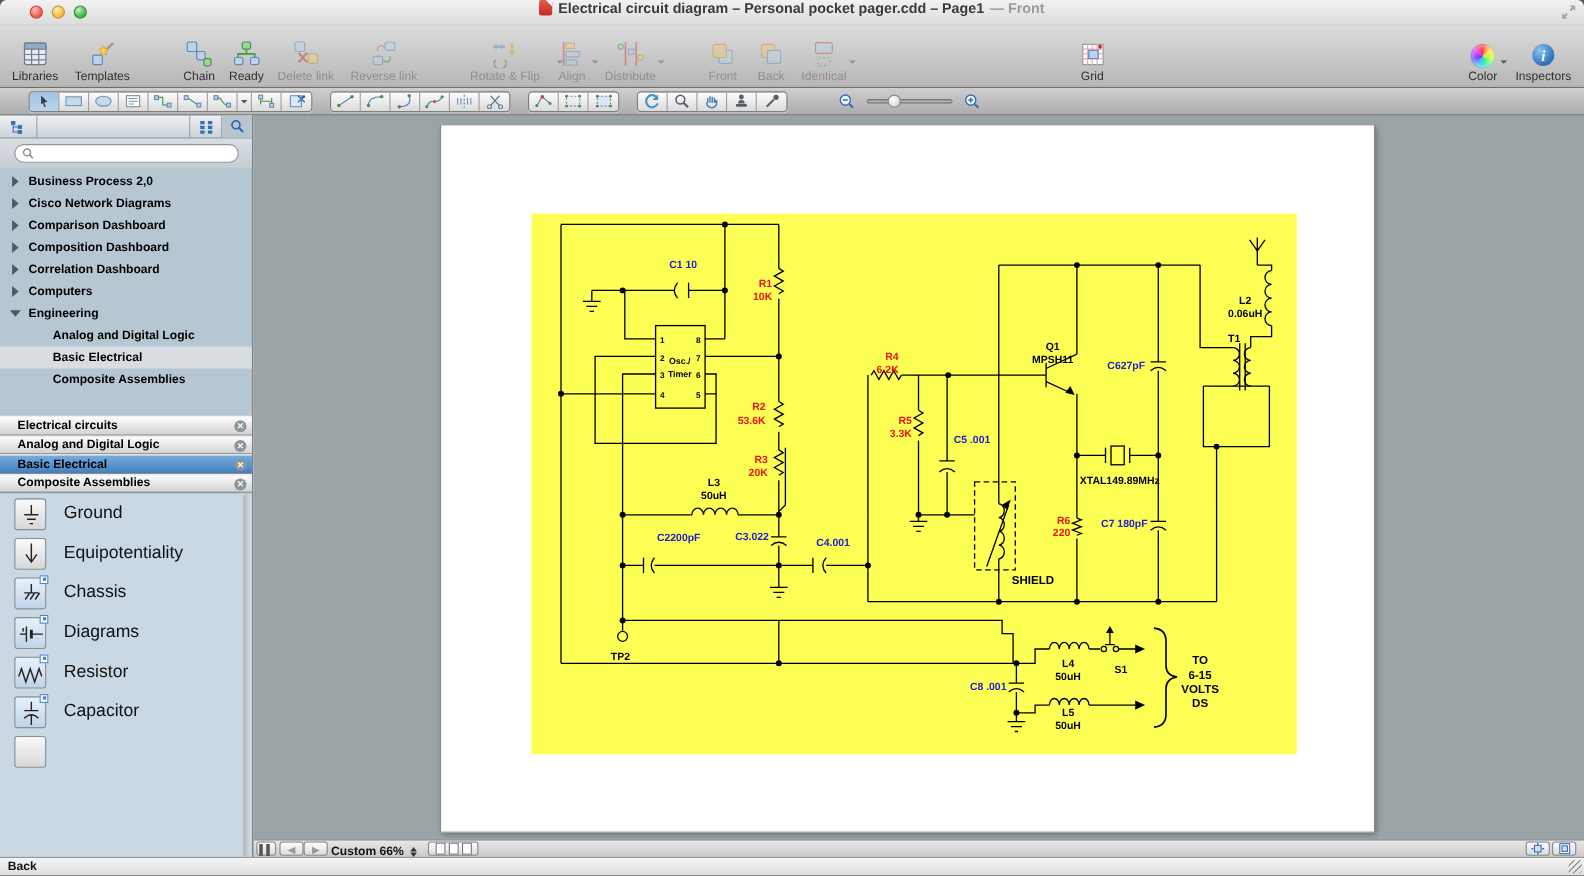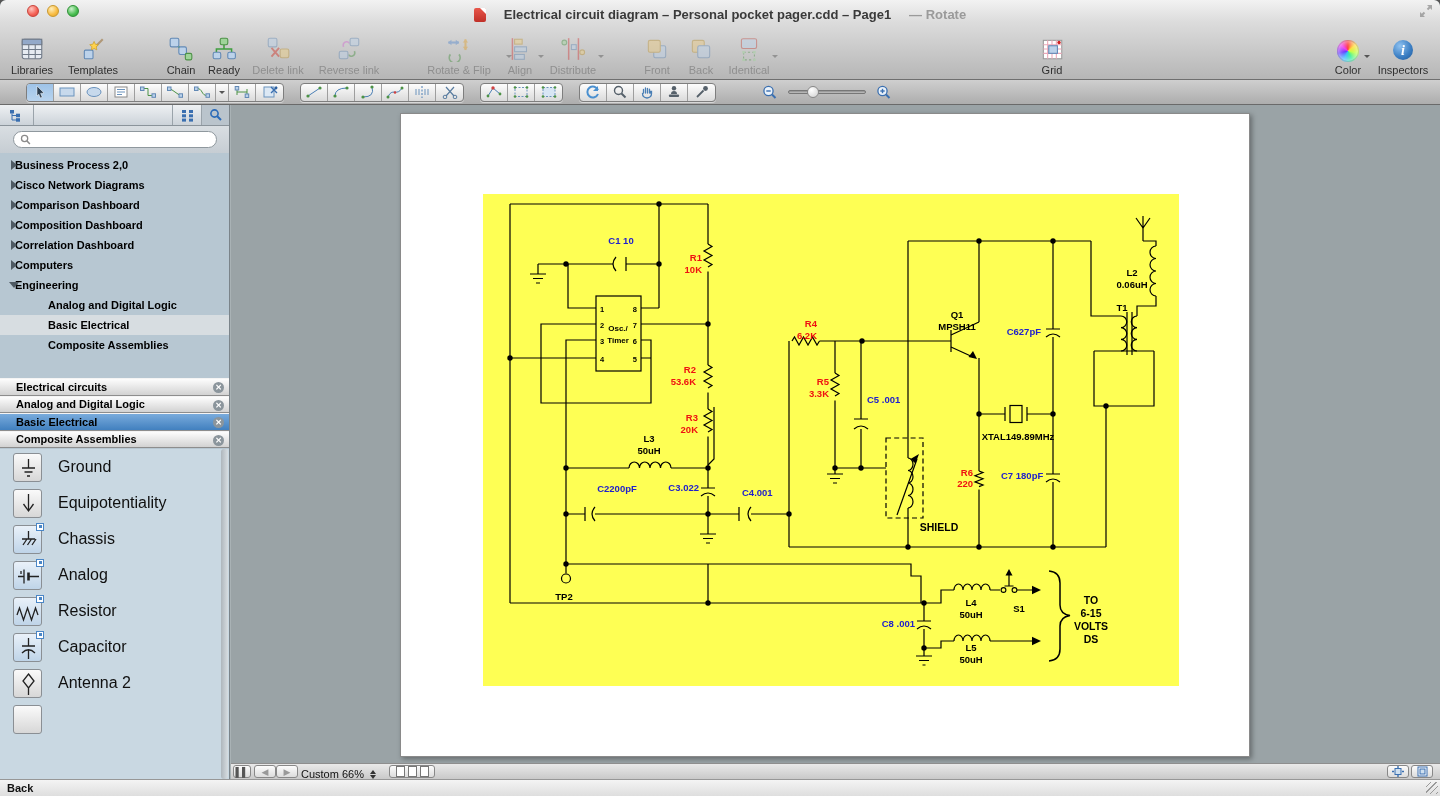--- a/index.html
+++ b/index.html
@@ -6,21 +6,21 @@
   *{box-sizing:border-box;}
   #window{position:relative;width:1440px;height:796px;overflow:hidden;
     font-family:"Liberation Sans",sans-serif;background:#a9b2b5;border-radius:6px 6px 0 0;}
   
   #titlebar{position:absolute;left:0;top:0;width:1440px;height:22px;
     background:linear-gradient(#f2f2f2,#dcdcdc);border-radius:6px 6px 0 0;}
   .tl{position:absolute;top:5px;width:12px;height:12px;border-radius:50%;}
   .tl.red{left:27px;background:radial-gradient(circle at 35% 30%,#ffc4bd,#f46054 60%,#d94439);border:1px solid #c8423a;}
   .tl.yel{left:47px;background:radial-gradient(circle at 35% 30%,#ffeebb,#f8bb40 60%,#dfa02e);border:1px solid #c8982e;}
   .tl.grn{left:67px;background:radial-gradient(circle at 35% 30%,#ccf0cc,#47bd4f 60%,#2f9a38);border:1px solid #2e8f35;}
-  #title-wrap{position:absolute;left:0;right:0;top:0;height:22px;display:flex;align-items:flex-end;justify-content:center;gap:18px;}
+  #title-wrap{position:absolute;left:0;right:0;top:0;height:22px;display:flex;align-items:flex-start;justify-content:center;gap:5px;}
   #doc-icon{width:12px;height:14px;background:linear-gradient(#e8564a,#c03028);border-radius:2px;position:relative;}
   #doc-icon:after{content:"";position:absolute;right:0;top:0;border:3px solid #fff;border-left-color:transparent;border-bottom-color:transparent;border-radius:0 2px 0 0;}
   #title-text{font-size:13px;color:#3a3a3a;font-weight:bold;}
   #title-locked{font-size:13px;color:#9a9a9a;font-weight:bold;}
   #fs-arrows{position:absolute;right:7px;top:4px;opacity:.7;}
   
   #toolbar{position:absolute;left:0;top:22px;width:1440px;height:58px;
     background:linear-gradient(#dcdcdc,#b6b6b6);border-bottom:1px solid #6f6f6f;}
   .tb{position:absolute;top:6px;text-align:center;}
   .tb .tico{height:34px;display:flex;align-items:flex-end;justify-content:center;position:relative;}
@@ -40,21 +40,21 @@
   .zoomslider{width:78px;height:4px;border-radius:2px;background:linear-gradient(#8e8e8e,#c2c2c2);border:1px solid #777;position:relative;}
   .zoomthumb{position:absolute;left:18px;top:-5px;width:12px;height:12px;border-radius:50%;
     background:radial-gradient(circle at 35% 30%,#ffffff,#cfcfcf);border:1px solid #888;}
   
   #sidebar{position:absolute;left:0;top:105px;width:230px;height:674px;background:#b7c7d2;overflow:hidden;border-right:1px solid #7b848a;}
   #sb-header{position:absolute;left:0;top:0;width:230px;height:21px;background:linear-gradient(#eef1f3,#ccd3d9);border-bottom:1px solid #8b949b;display:flex;}
   .sbh-btn{height:100%;border-right:1px solid #9aa3aa;display:flex;align-items:center;justify-content:center;}
   #sb-search-row{position:absolute;left:0;top:21px;width:230px;height:27px;background:linear-gradient(#d9dee2,#c6cdd3);display:flex;align-items:center;justify-content:center;}
   #sb-search{width:204px;height:17px;background:#fff;border:1px solid #8f989e;border-radius:9px;display:flex;align-items:center;padding-left:6px;gap:4px;}
   #sb-tree{position:absolute;left:0;top:50px;width:230px;}
-  .trow{height:20px;display:flex;align-items:center;font-size:11px;font-weight:bold;color:#000;position:relative;padding-left:15px;}
+  .trow{height:20px;display:flex;align-items:center;font-size:11px;font-weight:bold;color:#000;position:relative;padding-left:26px;}
   .trow .tri{position:absolute;left:9px;width:0;height:0;}
   .tri.closed{border:5px solid transparent;border-left:6px solid #4e5a63;margin-left:2px;}
   .tri.open{border:5px solid transparent;border-top:6px solid #4e5a63;margin-top:4px;}
   .trow.child{padding-left:48px;}
   .trow.selchild{background:#d7dde1;}
   #sb-libs{position:absolute;left:0;top:273px;width:230px;}
   .librow{height:17.5px;background:linear-gradient(#fdfdfd,#d2d2d2);border-bottom:1px solid #8d8d8d;border-top:1px solid #f4f4f4;
     display:flex;align-items:center;font-size:11px;font-weight:bold;padding-left:16px;position:relative;color:#000;}
   .librow.sel{background:linear-gradient(#79abdc,#4180bf);}
   .lib-x{position:absolute;right:6px;top:3px;width:11px;height:11px;border-radius:50%;background:#8b959c;color:#fff;
@@ -70,21 +70,21 @@
   #sb-scroll{position:absolute;right:1px;top:344px;width:7px;height:330px;background:linear-gradient(90deg,#aeb6bc,#d7dde1);border-radius:3px;}
   
   #canvas{position:absolute;left:231px;top:105px;width:1209px;height:658px;background:#9aa3a6;overflow:hidden;}
   #page{position:absolute;left:169px;top:8px;width:850px;height:644px;background:#fff;border:1px solid #8a8a8a;box-shadow:2px 2px 5px rgba(0,0,0,.35);}
   #circuit{position:absolute;left:82px;top:80px;}
   .cl{font-family:"Liberation Sans","DejaVu Sans",sans-serif;font-weight:bold;}
   
   #pagebar{position:absolute;left:231px;top:763px;width:1209px;height:16px;background:linear-gradient(#e9e9e9,#c9c9c9);border-top:1px solid #8e8e8e;}
   .pb{position:absolute;top:1px;height:13px;border:1px solid #888;border-radius:3px;background:linear-gradient(#fcfcfc,#dcdcdc);
     display:flex;align-items:center;justify-content:center;font-size:9px;color:#555;}
-  #pb-zoom{position:absolute;left:66px;top:0;height:20px;display:flex;align-items:center;font-size:11px;color:#111;padding:0 4px;font-weight:normal;}
+  #pb-zoom{position:absolute;left:66px;top:0;height:20px;display:flex;align-items:center;font-size:11px;color:#111;padding:0 4px;font-weight:bold;}
   .stepper{display:inline-flex;flex-direction:column;margin-left:6px;gap:1px;}
   .stepper b{width:0;height:0;border:3.5px solid transparent;}
   .stepper b.up{border-bottom:4.5px solid #333;}
   .stepper b.dn{border-top:4.5px solid #333;}
   .pgbox{width:9px;height:11px;background:#fff;border:1px solid #777;margin:0 1.5px;}
   
   #statusbar{position:absolute;left:0;top:779px;width:1440px;height:17px;background:linear-gradient(#f4f4f4,#dedede);border-top:1px solid #979797;
     font-size:11px;color:#111;display:flex;align-items:center;padding-left:7px;font-weight:bold;}
   #grip{position:absolute;right:2px;bottom:2px;width:12px;height:12px;
     background:repeating-linear-gradient(135deg,transparent 0 3px,#9a9a9a 3px 4px);}
@@ -94,21 +94,21 @@
 
 <div id="window">
 
   <div id="titlebar">
     <span class="tl red"></span>
     <span class="tl yel"></span>
     <span class="tl grn"></span>
     <div id="title-wrap">
       <span id="doc-icon"></span>
       <span id="title-text">Electrical circuit diagram – Personal pocket pager.cdd – Page1</span>
-      <span id="title-locked">— Rotate</span>
+      <span id="title-locked">— Front</span>
     </div>
     <svg id="fs-arrows" width="14" height="14" viewBox="0 0 14 14">
       <path d="M8,1 h5 v5 l-1.8,-1.8 -2,2 -1.4,-1.4 2,-2 z M6,13 h-5 v-5 l1.8,1.8 2,-2 1.4,1.4 -2,2 z" fill="#8a8a8a"></path>
     </svg>
   </div>
 
   <div id="toolbar">
     <div class="tb" style="left:8px;width:48px">
       <div class="tico">
           <svg width="26" height="26" viewBox="0 0 24 24">
@@ -235,21 +235,21 @@
             <rect x="7" y="15" width="10" height="7" fill="none" stroke="#4c9246" stroke-dasharray="2 2"></rect>
             <rect x="5.8" y="13.8" width="2.4" height="2.4" fill="#9fd49a"></rect>
             <rect x="15.8" y="13.8" width="2.4" height="2.4" fill="#9fd49a"></rect>
             <rect x="5.8" y="20.8" width="2.4" height="2.4" fill="#9fd49a"></rect>
             <rect x="15.8" y="20.8" width="2.4" height="2.4" fill="#9fd49a"></rect>
           </svg>
           <span class="caret"></span>
         </div>
       <div class="tlabel">Identical</div>
     </div>
-    <div class="tb" style="left:1032px;width:40px">
+    <div class="tb" style="left:973px;width:40px">
       <div class="tico">
           <svg width="26" height="26" viewBox="0 0 24 24">
             <rect x="4" y="4" width="17" height="17" fill="#fff" stroke="#9a9a9a"></rect>
             <path d="M8,4 V21 M12,4 V21 M16,4 V21 M4,8 H21 M4,12 H21 M4,16 H21" stroke="#eaa8b8" fill="none"></path>
             <rect x="9" y="9" width="8" height="7" fill="#bcd2ea" stroke="#6289b5"></rect>
             <circle cx="18.5" cy="6" r="1.6" fill="#d02020"></circle>
           </svg>
         </div>
       <div class="tlabel">Grid</div>
     </div>
@@ -575,39 +575,33 @@
         <div class="shico blue"><span class="badge"></span><svg width="29" height="29" viewBox="0 0 29 29" stroke="#222" fill="none" stroke-width="1.3">
               <path d="M14.5,5 V13 M8,13 H21 M9,19 L13,13 M13.5,19 L17.5,13 M18,19 L22,13"></path>
             </svg></div>
         <span class="shlabel">Chassis</span>
       </div>
       <div class="shrow">
         <div class="shico blue"><span class="badge"></span><svg width="29" height="29" viewBox="0 0 29 29" stroke="#222" fill="none" stroke-width="1.3">
               <path d="M4,14.5 H9.5 M10,7.5 V21.5 M15,14.5 H25 M7,9 V12"></path>
               <path d="M14.5,10.5 V18.5" stroke-width="2.6"></path>
             </svg></div>
-        <span class="shlabel">Analog</span>
+        <span class="shlabel">Diagrams</span>
       </div>
       <div class="shrow">
         <div class="shico blue"><span class="badge"></span><svg width="29" height="29" viewBox="0 0 29 29" stroke="#222" fill="none" stroke-width="1.3">
               <path d="M3,17 l2.5,-7 4,12 4,-12 4,12 4,-12 2.5,7"></path>
             </svg></div>
         <span class="shlabel">Resistor</span>
       </div>
       <div class="shrow">
         <div class="shico blue"><span class="badge"></span><svg width="29" height="29" viewBox="0 0 29 29" stroke="#222" fill="none" stroke-width="1.3">
               <path d="M14.5,4 V12 M8,12 H21 M8,19 Q14.5,12.5 21,19 M14.5,16.5 V25"></path>
             </svg></div>
         <span class="shlabel">Capacitor</span>
-      </div>
-      <div class="shrow">
-        <div class="shico"><svg width="29" height="29" viewBox="0 0 29 29" stroke="#222" fill="none" stroke-width="1.3">
-              <path d="M14.5,25 V18 M14.5,4 L20,11 L14.5,18 L9,11 Z"></path>
-            </svg></div>
-        <span class="shlabel">Antenna 2</span>
       </div>
       <div class="shrow">
         <div class="shico"></div>
       </div>
     </div>
     <div id="sb-scroll"></div>
   </div>
 
   <div id="canvas">
     <div id="page">

